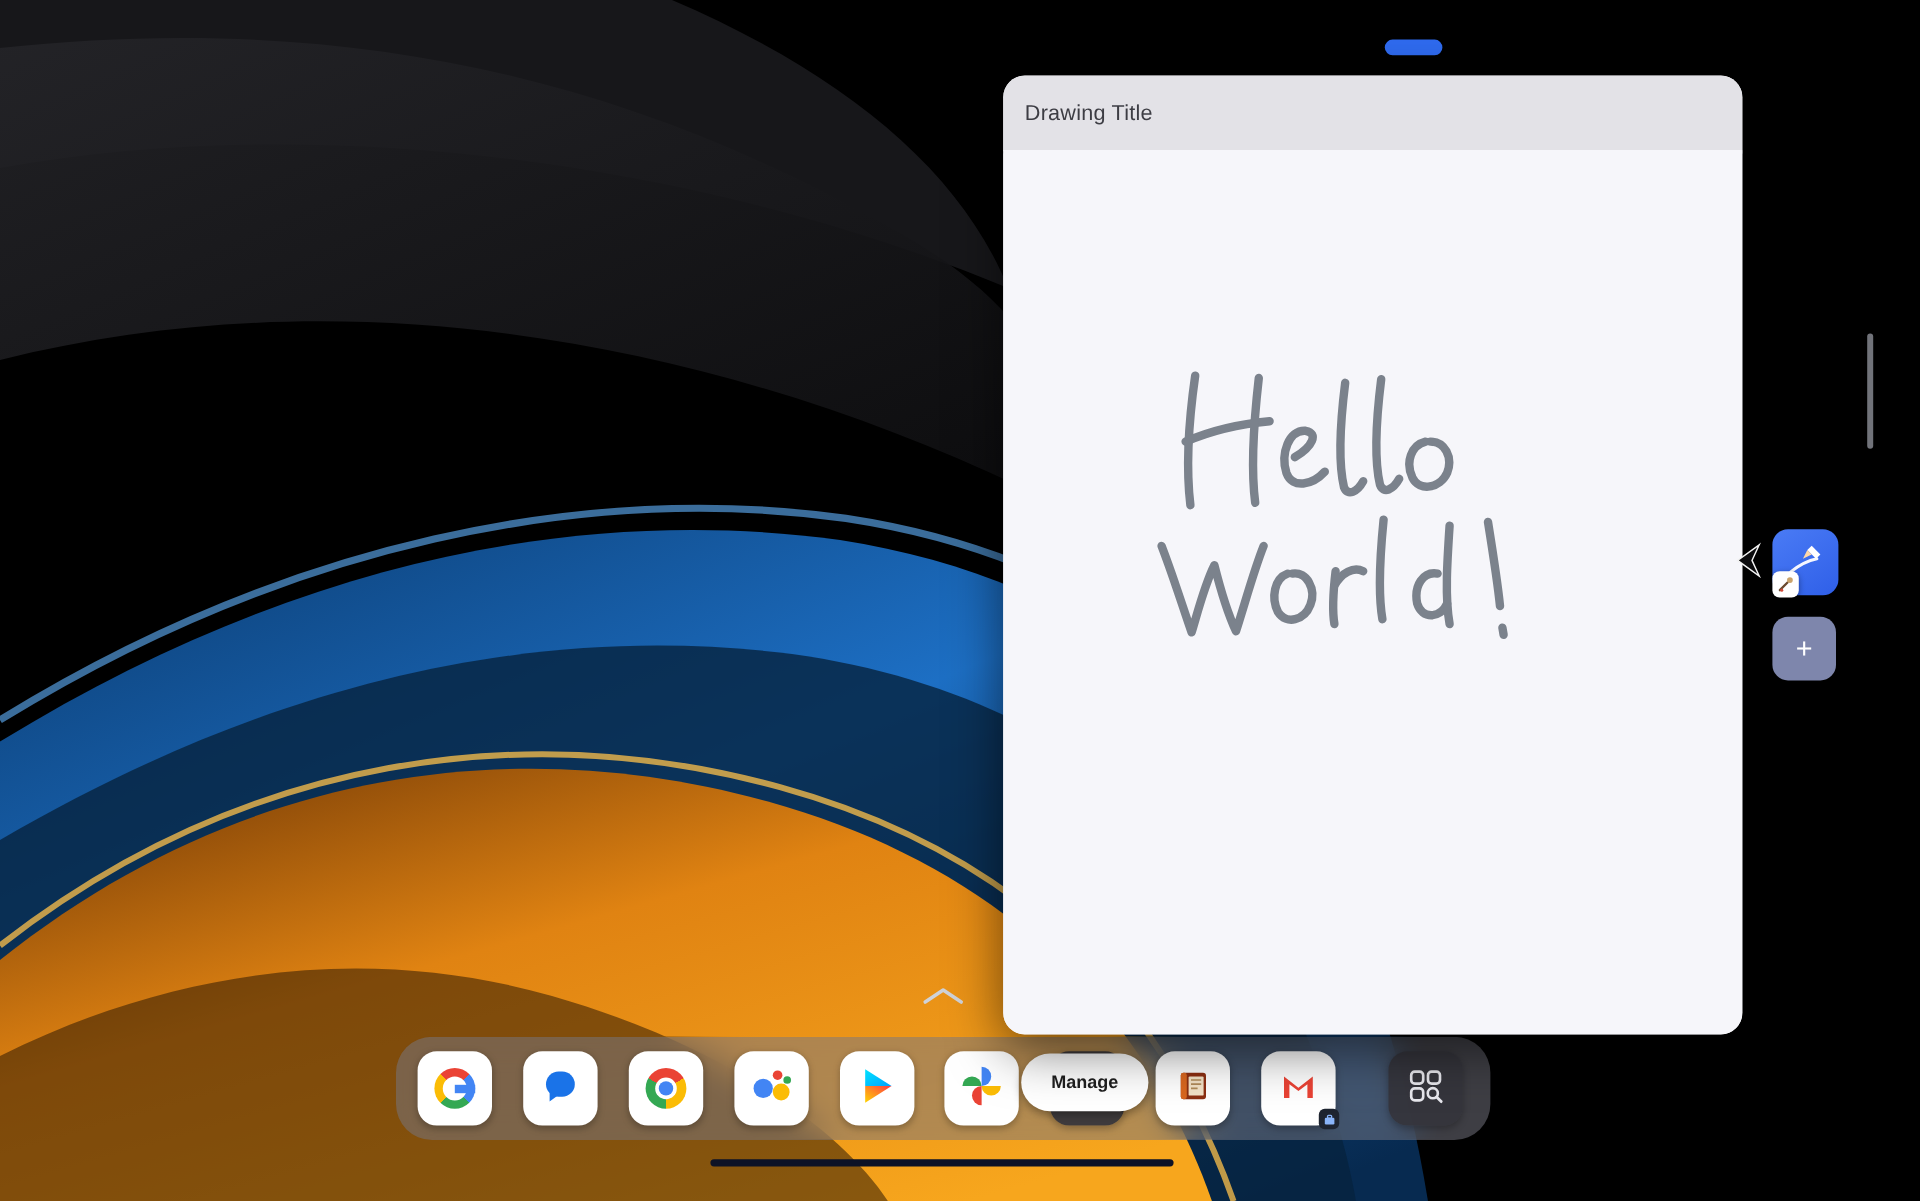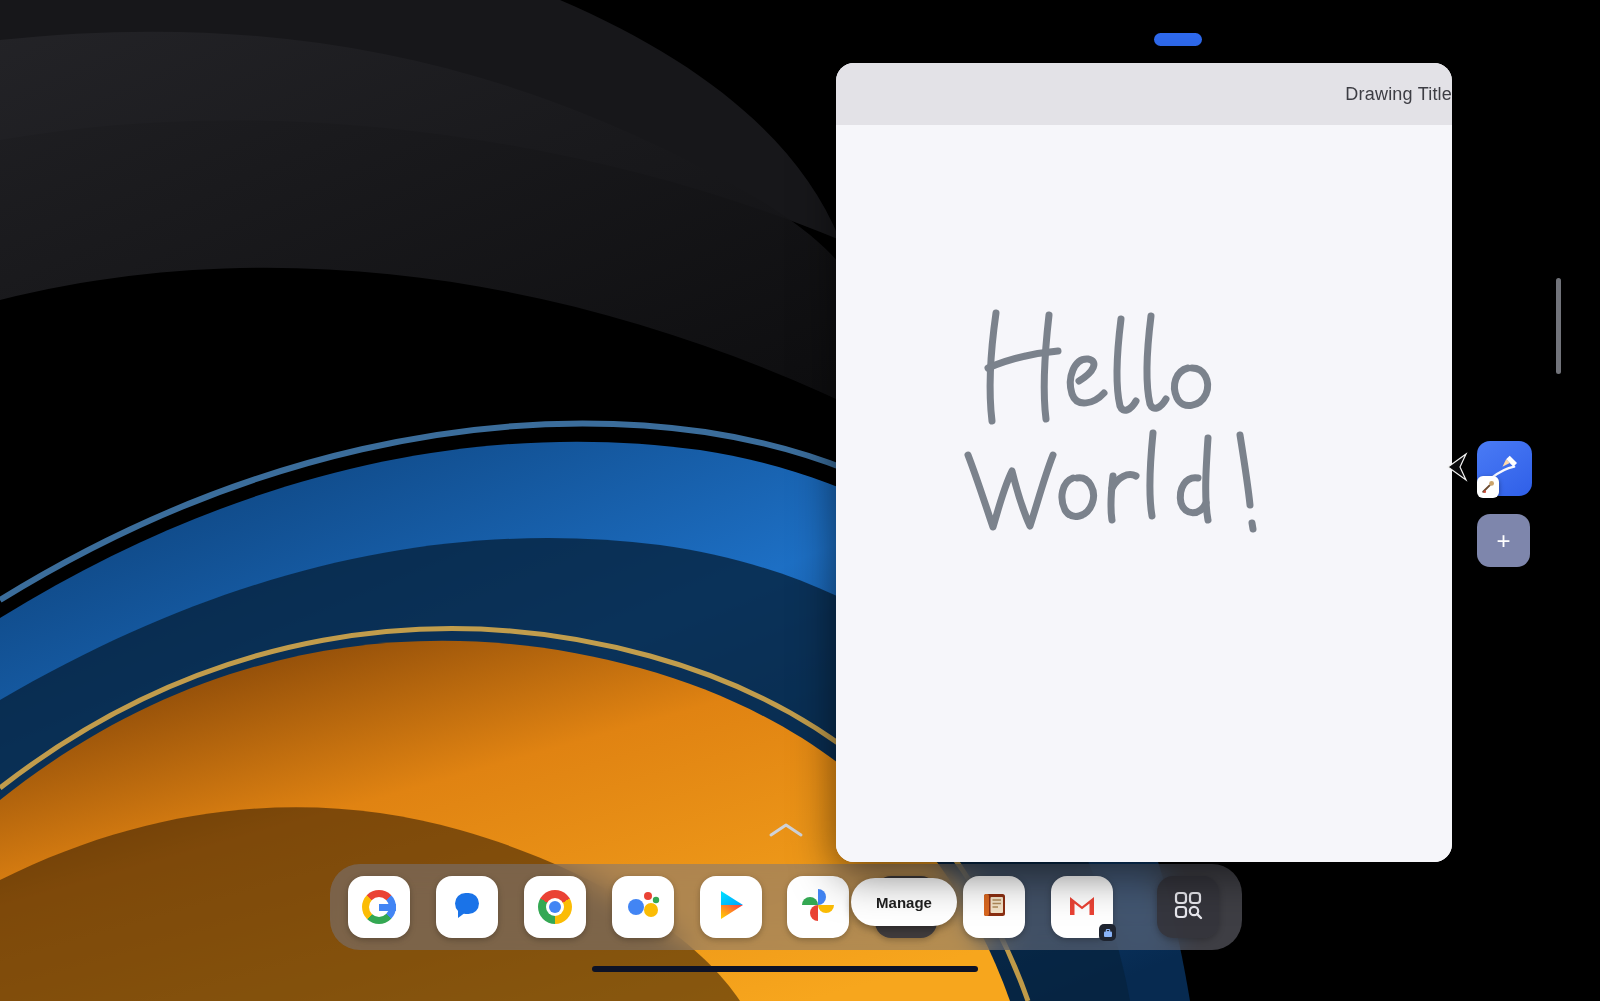--- a/index.html
+++ b/index.html
@@ -6,21 +6,21 @@
   html,body { width:1600px; height:1001px; overflow:hidden; background:#000; font-family:"Liberation Sans", sans-serif; }
 
   
   #wallpaper { position:absolute; inset:0; z-index:0; }
 
   
   #drag-pill { position:absolute; left:1154px; top:33px; width:48px; height:13px; border-radius:7px; background:#2f6bf0; z-index:4; }
 
   
   #app-window { position:absolute; left:836px; top:63px; width:616px; height:799px; border-radius:18px; background:#f6f6fa; box-shadow:0 12px 44px rgba(0,0,0,.55); overflow:hidden; z-index:5; }
-  #title-bar { position:absolute; left:0; top:0; right:0; height:65px; background:#e3e2e7; border-bottom:2px solid #8e8e96; display:flex; align-items:center; padding-left:18px;justify-content:flex-end; }
+  #title-bar { position:absolute; left:0; top:0; right:0; height:65px; background:#e3e2e7; border-bottom:2px solid #8e8e96; display:flex; align-items:center; padding-left:18px; }
   #title-bar span { font-size:18px; color:#3d3d44; letter-spacing:.2px; }
   #toolbar { position:absolute; left:12px; right:12px; top:73px; height:70px; background:#ebeaf1; border-radius:16px; display:flex; align-items:center; justify-content:center; gap:13px; }
   .tool-btn { width:44px; height:44px; border:none; background:transparent; border-radius:50%; display:flex; align-items:center; justify-content:center; cursor:pointer; padding:0; }
   .tool-btn.selected { background:#c5d4f7; }
   .tb-divider { width:3px; height:34px; background:#1d1d22; border-radius:2px; }
   #clear-btn { height:44px; min-width:92px; border:none; border-radius:22px; background:#3c6df0; color:#fff; font-family:"Liberation Sans", sans-serif; font-size:15px; font-weight:bold; cursor:pointer; padding:0 20px; }
   #canvas { position:absolute; left:0; top:62px; right:0; bottom:0; background:#f6f6fa; }
   #canvas svg { width:100%; height:100%; display:block; }
 
   

